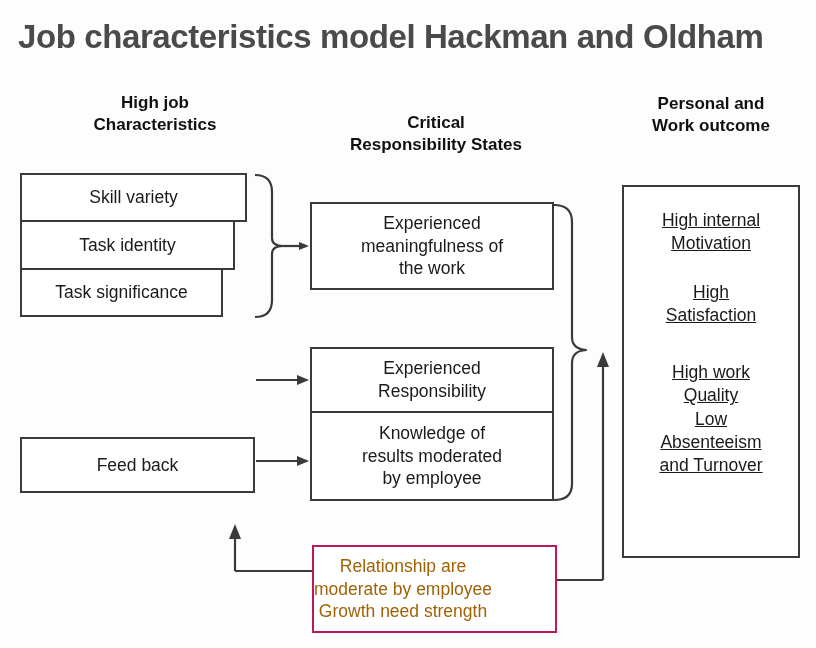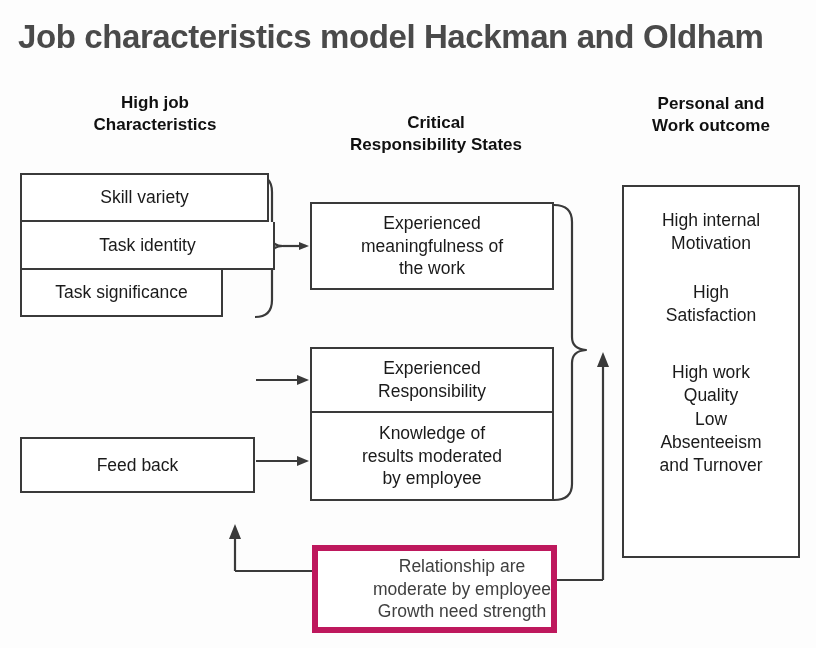--- a/index.html
+++ b/index.html
@@ -59,36 +59,37 @@
   .outcome-box {
     position: absolute;
     box-sizing: border-box;
     border: 2px solid #3a3a3a;
     background: #ffffff;
     font-size: 17.5px;
     line-height: 1.32;
     text-align: center;
     color: #1a1a1a;
     padding-top: 22px;
+    text-decoration: underline;
   }
   .outcome-group { margin-bottom: 0; white-space: pre-line; }
   .gap-a { height: 26px; }
   .gap-b { height: 34px; }
   .bottom-box {
     position: absolute;
     box-sizing: border-box;
-    border: 6px solid #be185d;
+    border: 2px solid #be185d;
     background: #ffffff;
     font-size: 17.5px;
     line-height: 1.3;
     text-align: center;
-    color: #404040;
+    color: #a16207;
     display: flex;
     align-items: center;
-    justify-content: flex-end;
+    justify-content: flex-start;
     white-space: pre-line;
   }
   .wrap-txt { white-space: pre-line; }
 </style>
 </head>
 <body>
 
 <div id="page">
 
   <div class="title">Job characteristics model Hackman and Oldham</div>
@@ -128,24 +129,24 @@
       <polygon points="603,352 597,367 609,367" fill="#3a3a3a" stroke="none"></polygon>
 
       <line x1="557" y1="580" x2="603" y2="580"></line>
 
       <line x1="312" y1="571" x2="235" y2="571"></line>
       <line x1="235" y1="571" x2="235" y2="535"></line>
       <polygon points="235,524 229,539 241,539" fill="#3a3a3a" stroke="none"></polygon>
     </g>
   </svg>
 
-  <div class="box" style="left:20px; top:173px; width:249px; height:49px;">
+  <div class="box" style="left:20px; top:173px; width:227px; height:49px;">
     <span>Skill variety</span>
   </div>
-  <div class="box stack-mid" style="left:20px; top:222px; width:255px; height:48px;">
+  <div class="box stack-mid" style="left:20px; top:222px; width:215px; height:48px;">
     <span>Task identity</span>
   </div>
   <div class="box stack-mid" style="left:20px; top:270px; width:203px; height:47px;">
     <span>Task significance</span>
   </div>
 
   <div class="box" style="left:20px; top:437px; width:235px; height:56px;justify-content:center;">
     <span>Feed back</span>
   </div>
 

